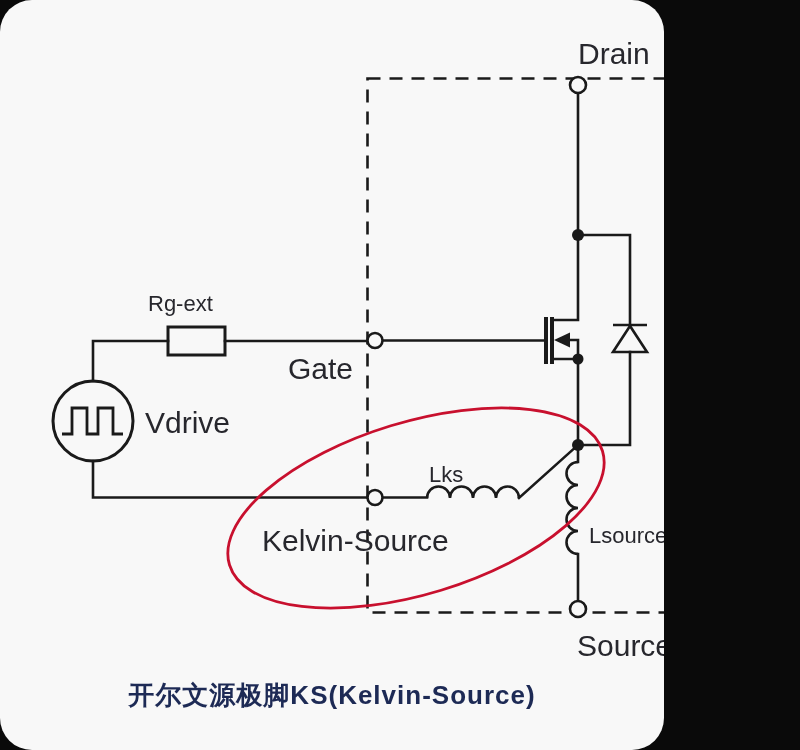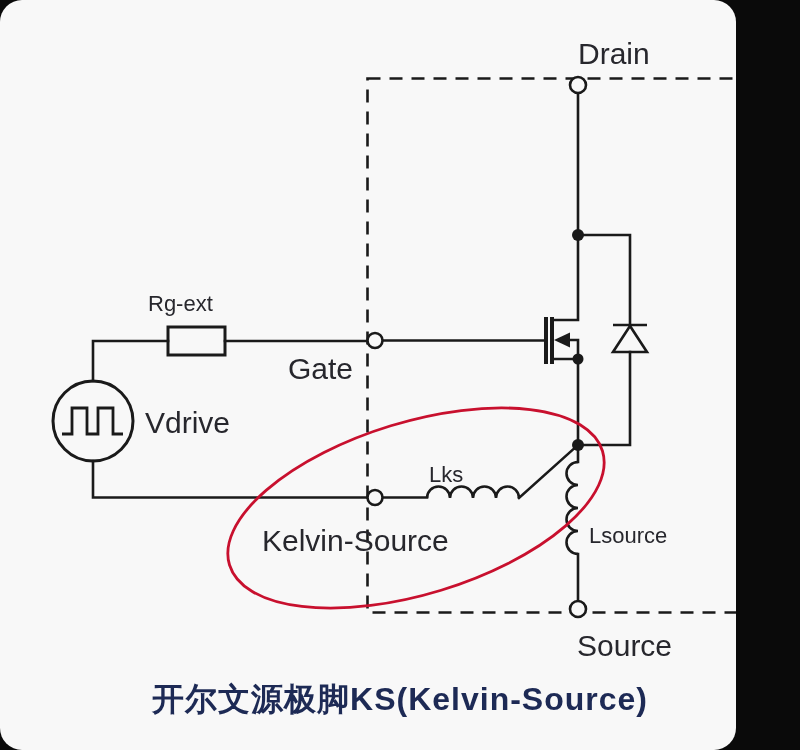--- a/index.html
+++ b/index.html
@@ -6,48 +6,47 @@
     margin: 0;
     padding: 0;
     width: 800px;
     height: 750px;
     overflow: hidden;
     font-family: "Liberation Sans", "DejaVu Sans", sans-serif;
   }
   body { background: #0a0a0a; }
   .page {
     position: relative;
-    width: 736px;
+    width: 664px;
     height: 750px;
-    border-radius: 22px;
+    border-radius: 32px;
     overflow: hidden;
   }
   .schematic {
     position: absolute;
     left: 0;
     top: 0;
     display: block;
   }
   .lbl {
     font-family: "Liberation Sans", "DejaVu Sans", sans-serif;
     font-weight: 400;
   }
   .lbl-lg { font-size: 30px; }
   .lbl-sm { font-size: 22px; }
   .caption {
     position: absolute;
     left: 0;
     top: 678px;
     width: 100%;
     text-align: center;
-    font-size: 32px;
+    font-size: 26px;
     font-weight: 700;
     letter-spacing: 1px;
     font-family: "Liberation Sans", "DejaVu Sans", sans-serif;
-    padding-left: 32px;
   }
 </style>
 </head>
 <body>
 
 <div class="page" style="background: rgb(248, 248, 248);">
 
   <svg class="schematic" width="800" height="750" viewBox="0 0 800 750">
 
     <g fill="none" stroke-width="2.6" stroke="#1a1a1a">

